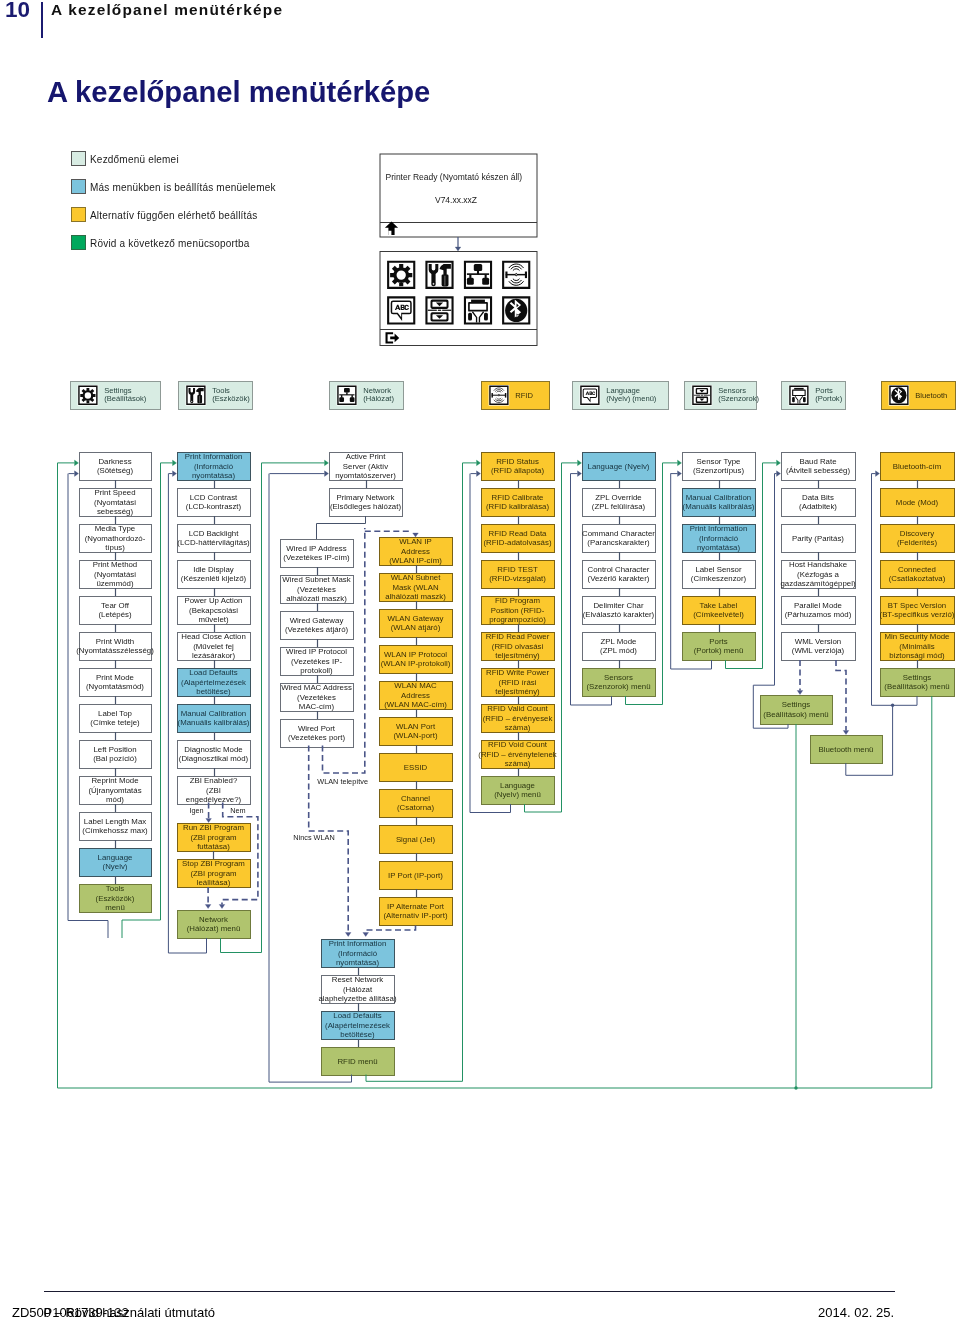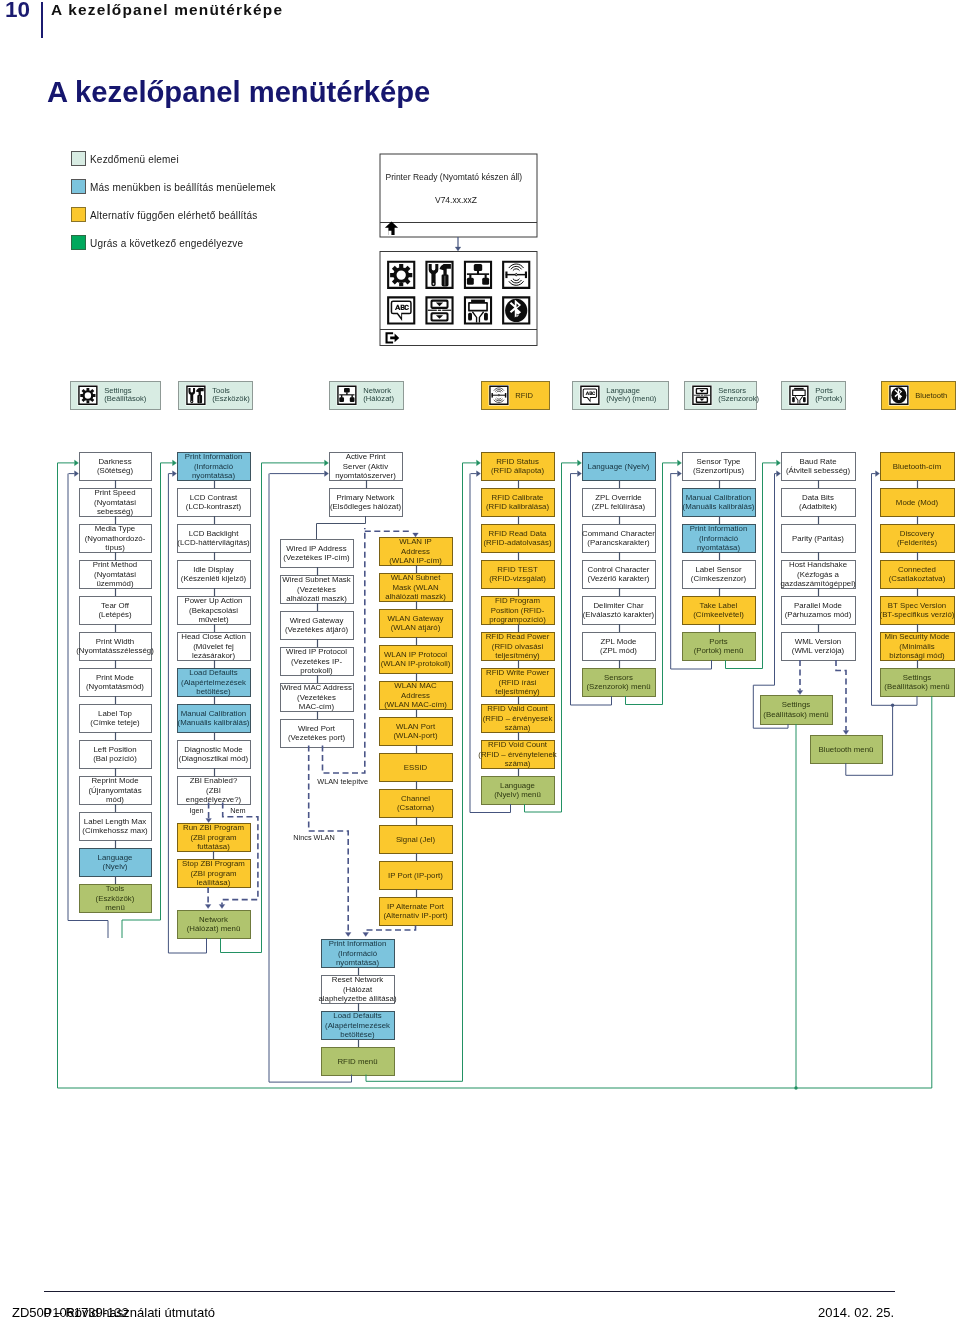--- a/index.html
+++ b/index.html
@@ -38,21 +38,21 @@
     <div class="lg-row">
       <div class="lg-sw" style="background: rgb(124, 196, 221); border-color: rgb(85, 85, 85);"></div>
       <div class="lg-lbl">Más menükben is beállítás menüelemek</div>
     </div>
     <div class="lg-row">
       <div class="lg-sw" style="background: rgb(251, 200, 45); border-color: rgb(138, 116, 40);"></div>
       <div class="lg-lbl">Alternatív  függően elérhető beállítás</div>
     </div>
     <div class="lg-row">
       <div class="lg-sw" style="background: rgb(0, 168, 92); border-color: rgb(44, 107, 69);"></div>
-      <div class="lg-lbl">Ugrás a következő engedélyezve</div>
+      <div class="lg-lbl">Rövid a következő menücsoportba</div>
     </div>
   </div>
 
 <svg class="layer" id="chart" width="960" height="1321">
     <g>
       <g>
         <rect x="380" y="154" width="157" height="83" fill="#fff" stroke="#3a3a3a" stroke-width="1"></rect>
         <path d="M380,222.5 H537" stroke="#3a3a3a" stroke-width="1" fill="none"></path>
         <text x="385.5" y="180.2" class="bxt" style="text-anchor:start;font-size:8.5px">Printer Ready (Nyomtató készen áll)</text>
         <text x="456" y="203.4" class="bxt" style="font-size:8.5px">V74.xx.xxZ</text>

